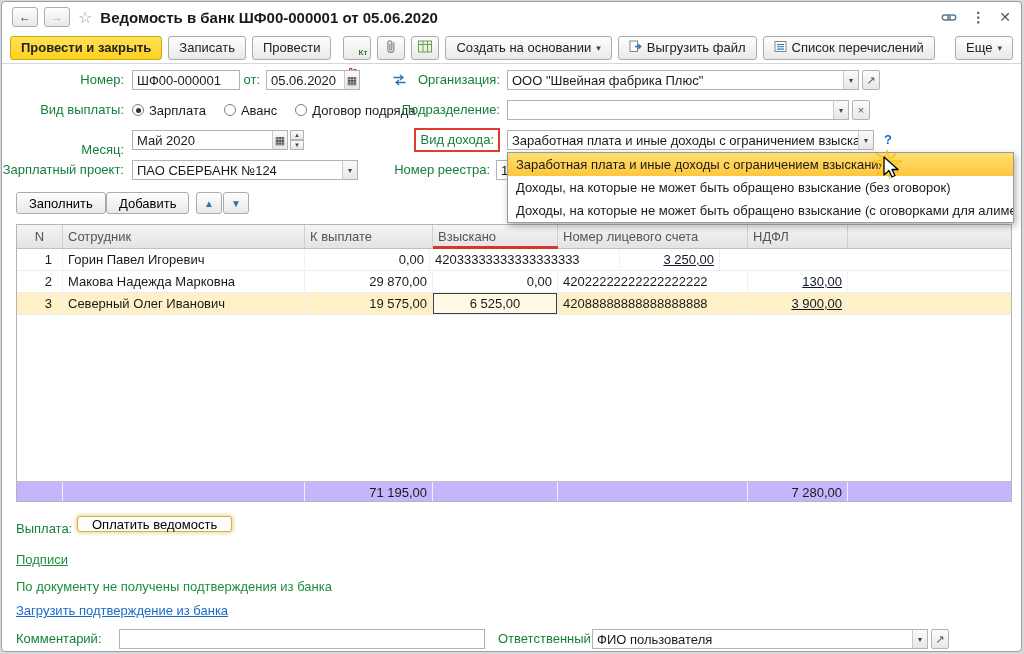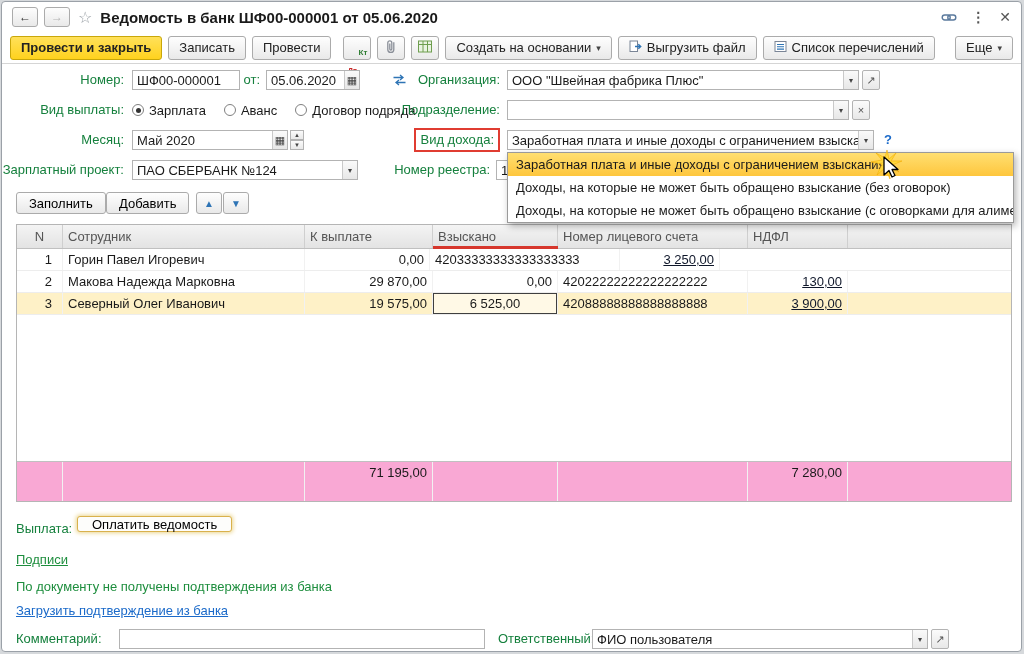--- a/index.html
+++ b/index.html
@@ -73,21 +73,21 @@
         overflow:hidden; white-space:nowrap; }
   .c-n { width:46px; text-align:right; padding-right:10px; }
   .c-emp { width:242px; }
   .c-pay { width:128px; }
   .c-wh { width:125px; }
   .c-acc { width:190px; }
   .c-ndfl { width:100px; }
   .c-fill { flex:1; border-right:none; }
   .num { text-align:right; }
   .tfill { flex:1; }
-  .totals { display:flex; height:40px; background:#f9a8d4; border-top:1px solid #C0C0C0; line-height:23px; }
+  .totals { display:flex; height:20px; background:#c4b5fd; border-top:1px solid #C0C0C0; line-height:23px; }
   .sel-row .td { background:#FEF1C7; }
   .sel-cell { background:#FFF9E6 !important; box-shadow:inset 0 0 0 1px #3F3F3F;text-align:center; }
   .ndfl-link { color:#0f172a; text-decoration:underline; cursor:pointer; }
   .red-underline { position:absolute; left:416px; top:21px; width:125px; height:3px; background:#D6372D; }
 
   
   .ddl { position:absolute; left:505px; top:150px; width:507px; background:#fff;
          border:1px solid #9A9A9A; box-shadow:2px 3px 7px rgba(0,0,0,.3); z-index:40; }
   .ddl-item { height:23px; line-height:23px; padding:0 8px; white-space:nowrap; overflow:hidden; cursor:pointer; }
   .ddl-item.selected { background:linear-gradient(#FFDF71,#FEC63D); }
@@ -220,21 +220,21 @@
   </div>
   <span class="lbl" style="right:521px;top:98px">Подразделение:</span>
   <div class="fld" style="left:505px;top:98px;width:342px">
     <span class="txt"></span>
     <span class="ddbtn">▾</span>
   </div>
   <span class="sq" style="left:850px;top:98px">
       <span>×</span>
     </span>
 
-  <span class="lbl" style="right:897px;top:128px">Месяц:</span>
+  <span class="lbl" style="right:897px;top:138px">Месяц:</span>
   <div class="fld" style="left:130px;top:128px;width:156px">
     <span class="txt">Май 2020</span>
     <span class="ddbtn cal">▦</span>
   </div>
   <div class="stepper" style="left:288px;top:128px">
     <span>▲</span>
     <span>▼</span>
   </div>
   <span class="lbl redbox" style="right:521px;top:126px">Вид дохода:</span>
   <div class="fld" style="left:505px;top:128px;width:367px">

